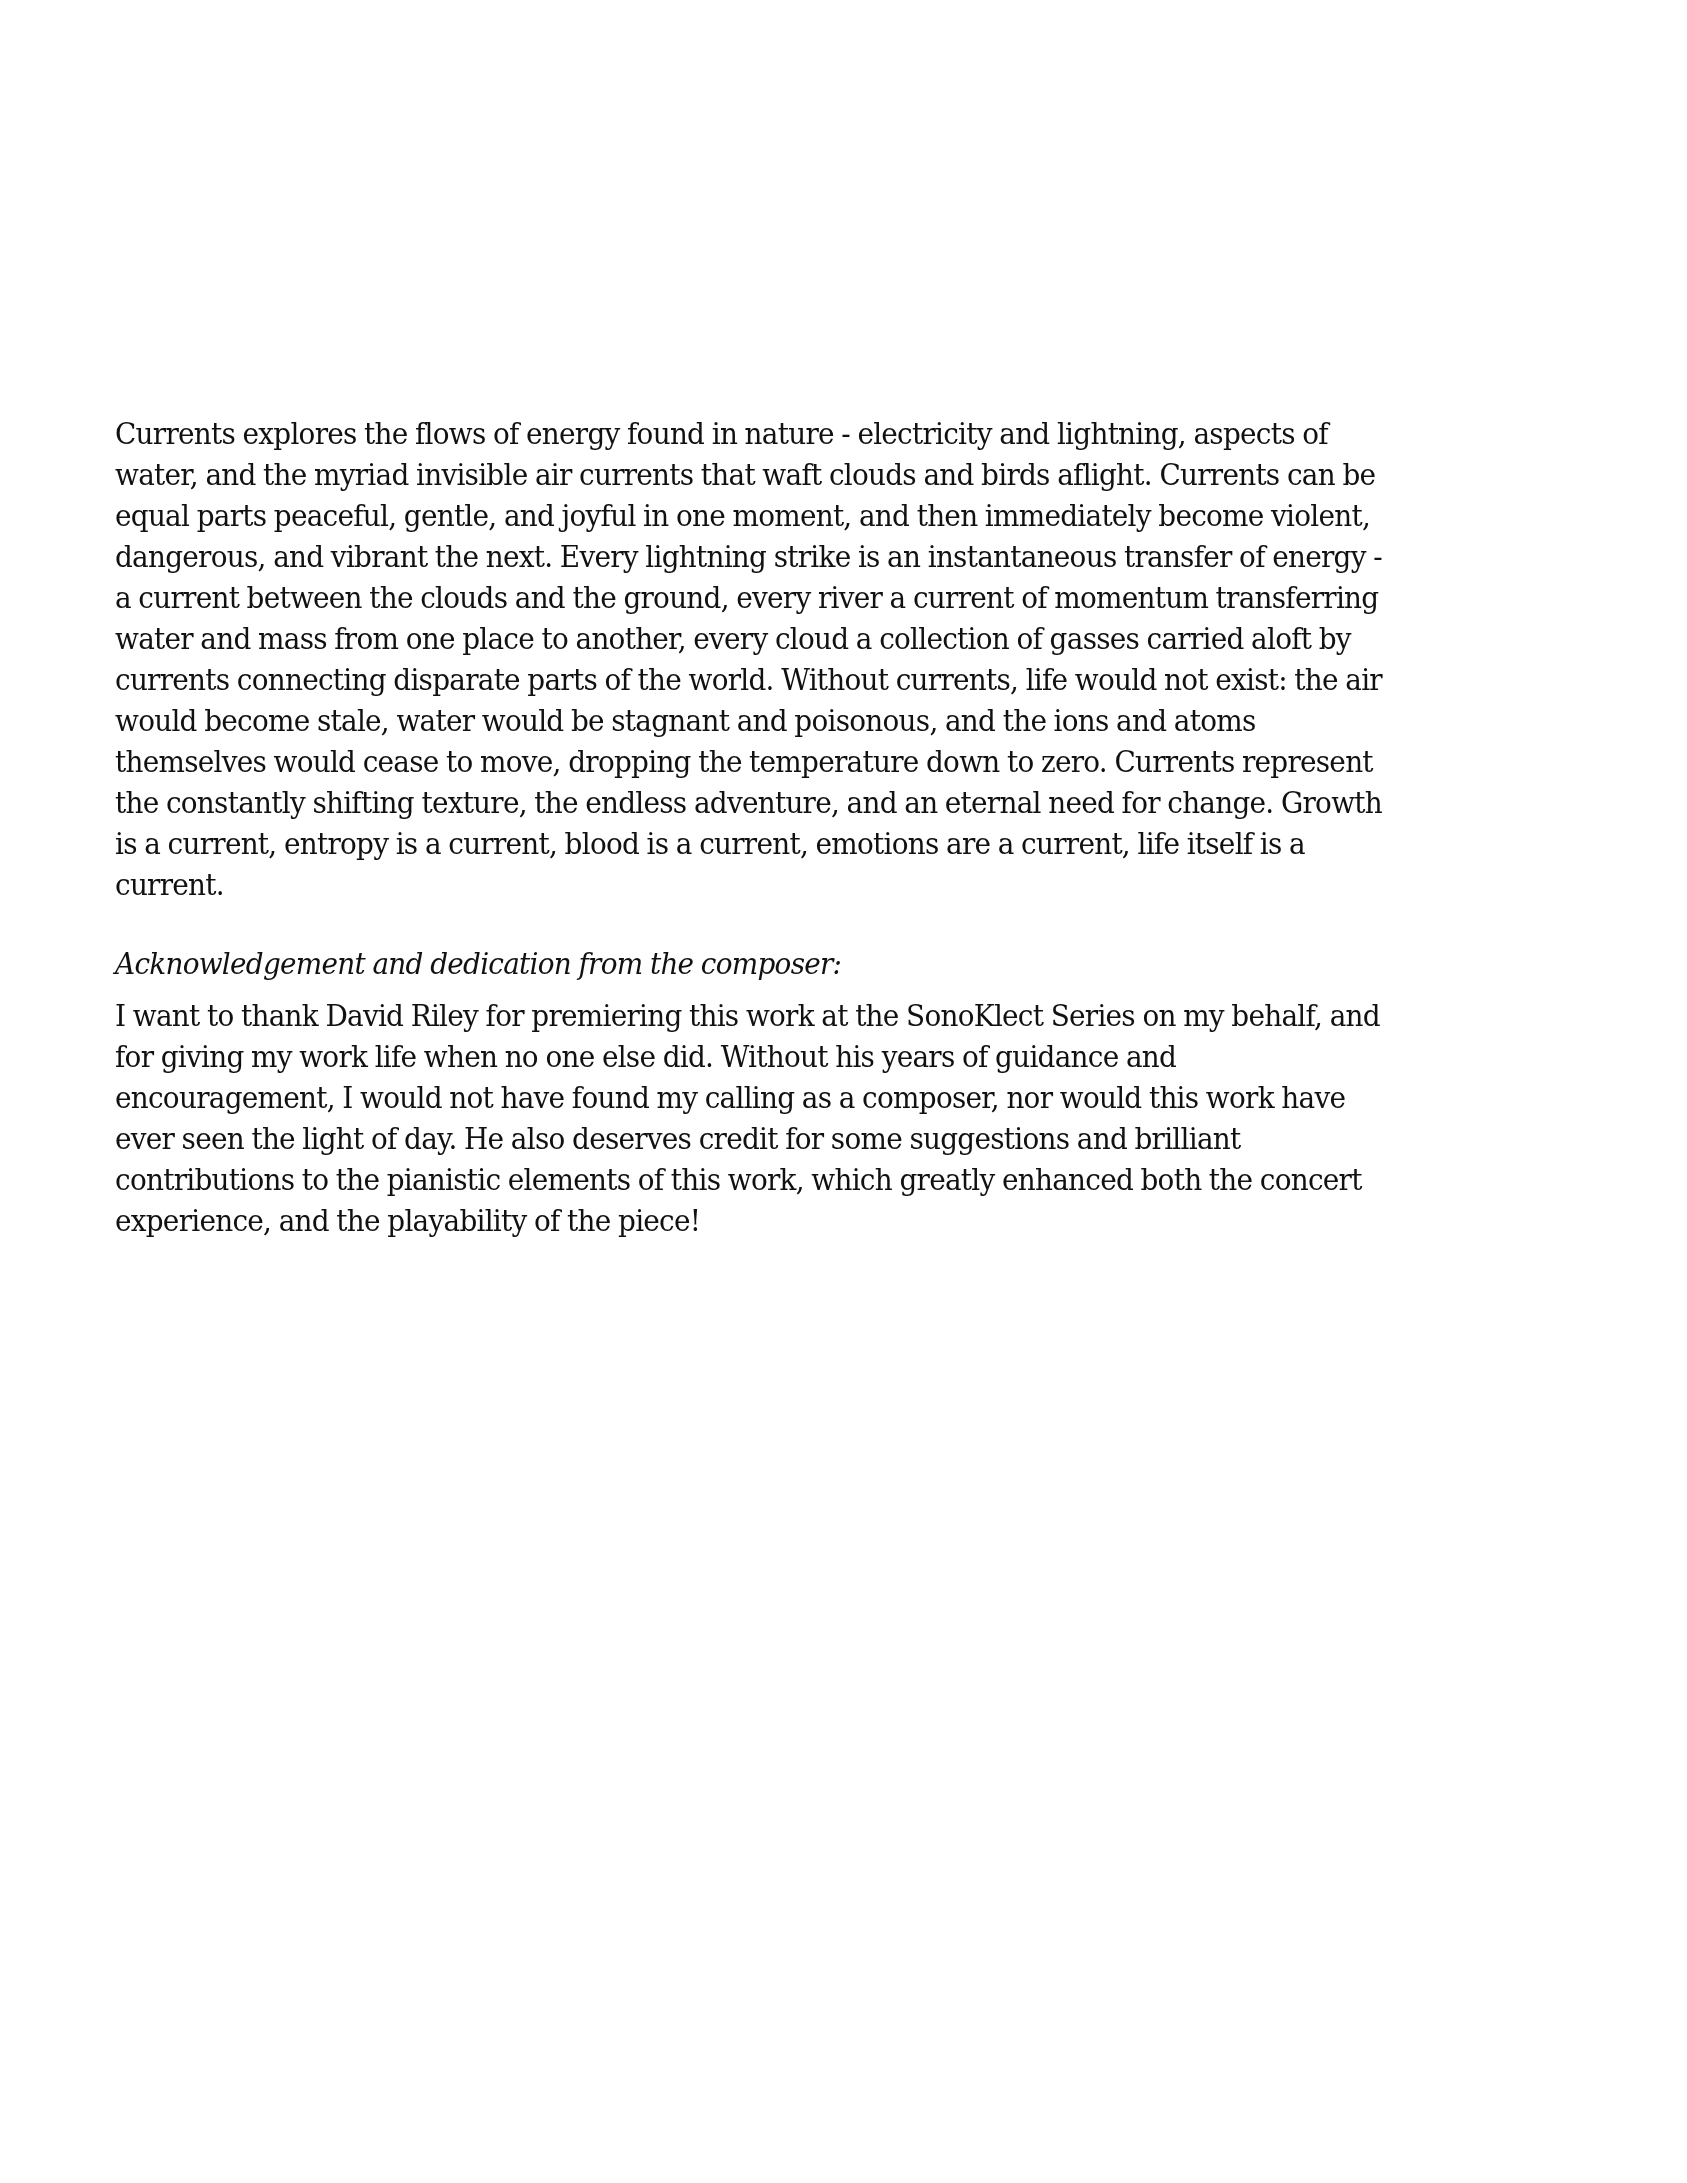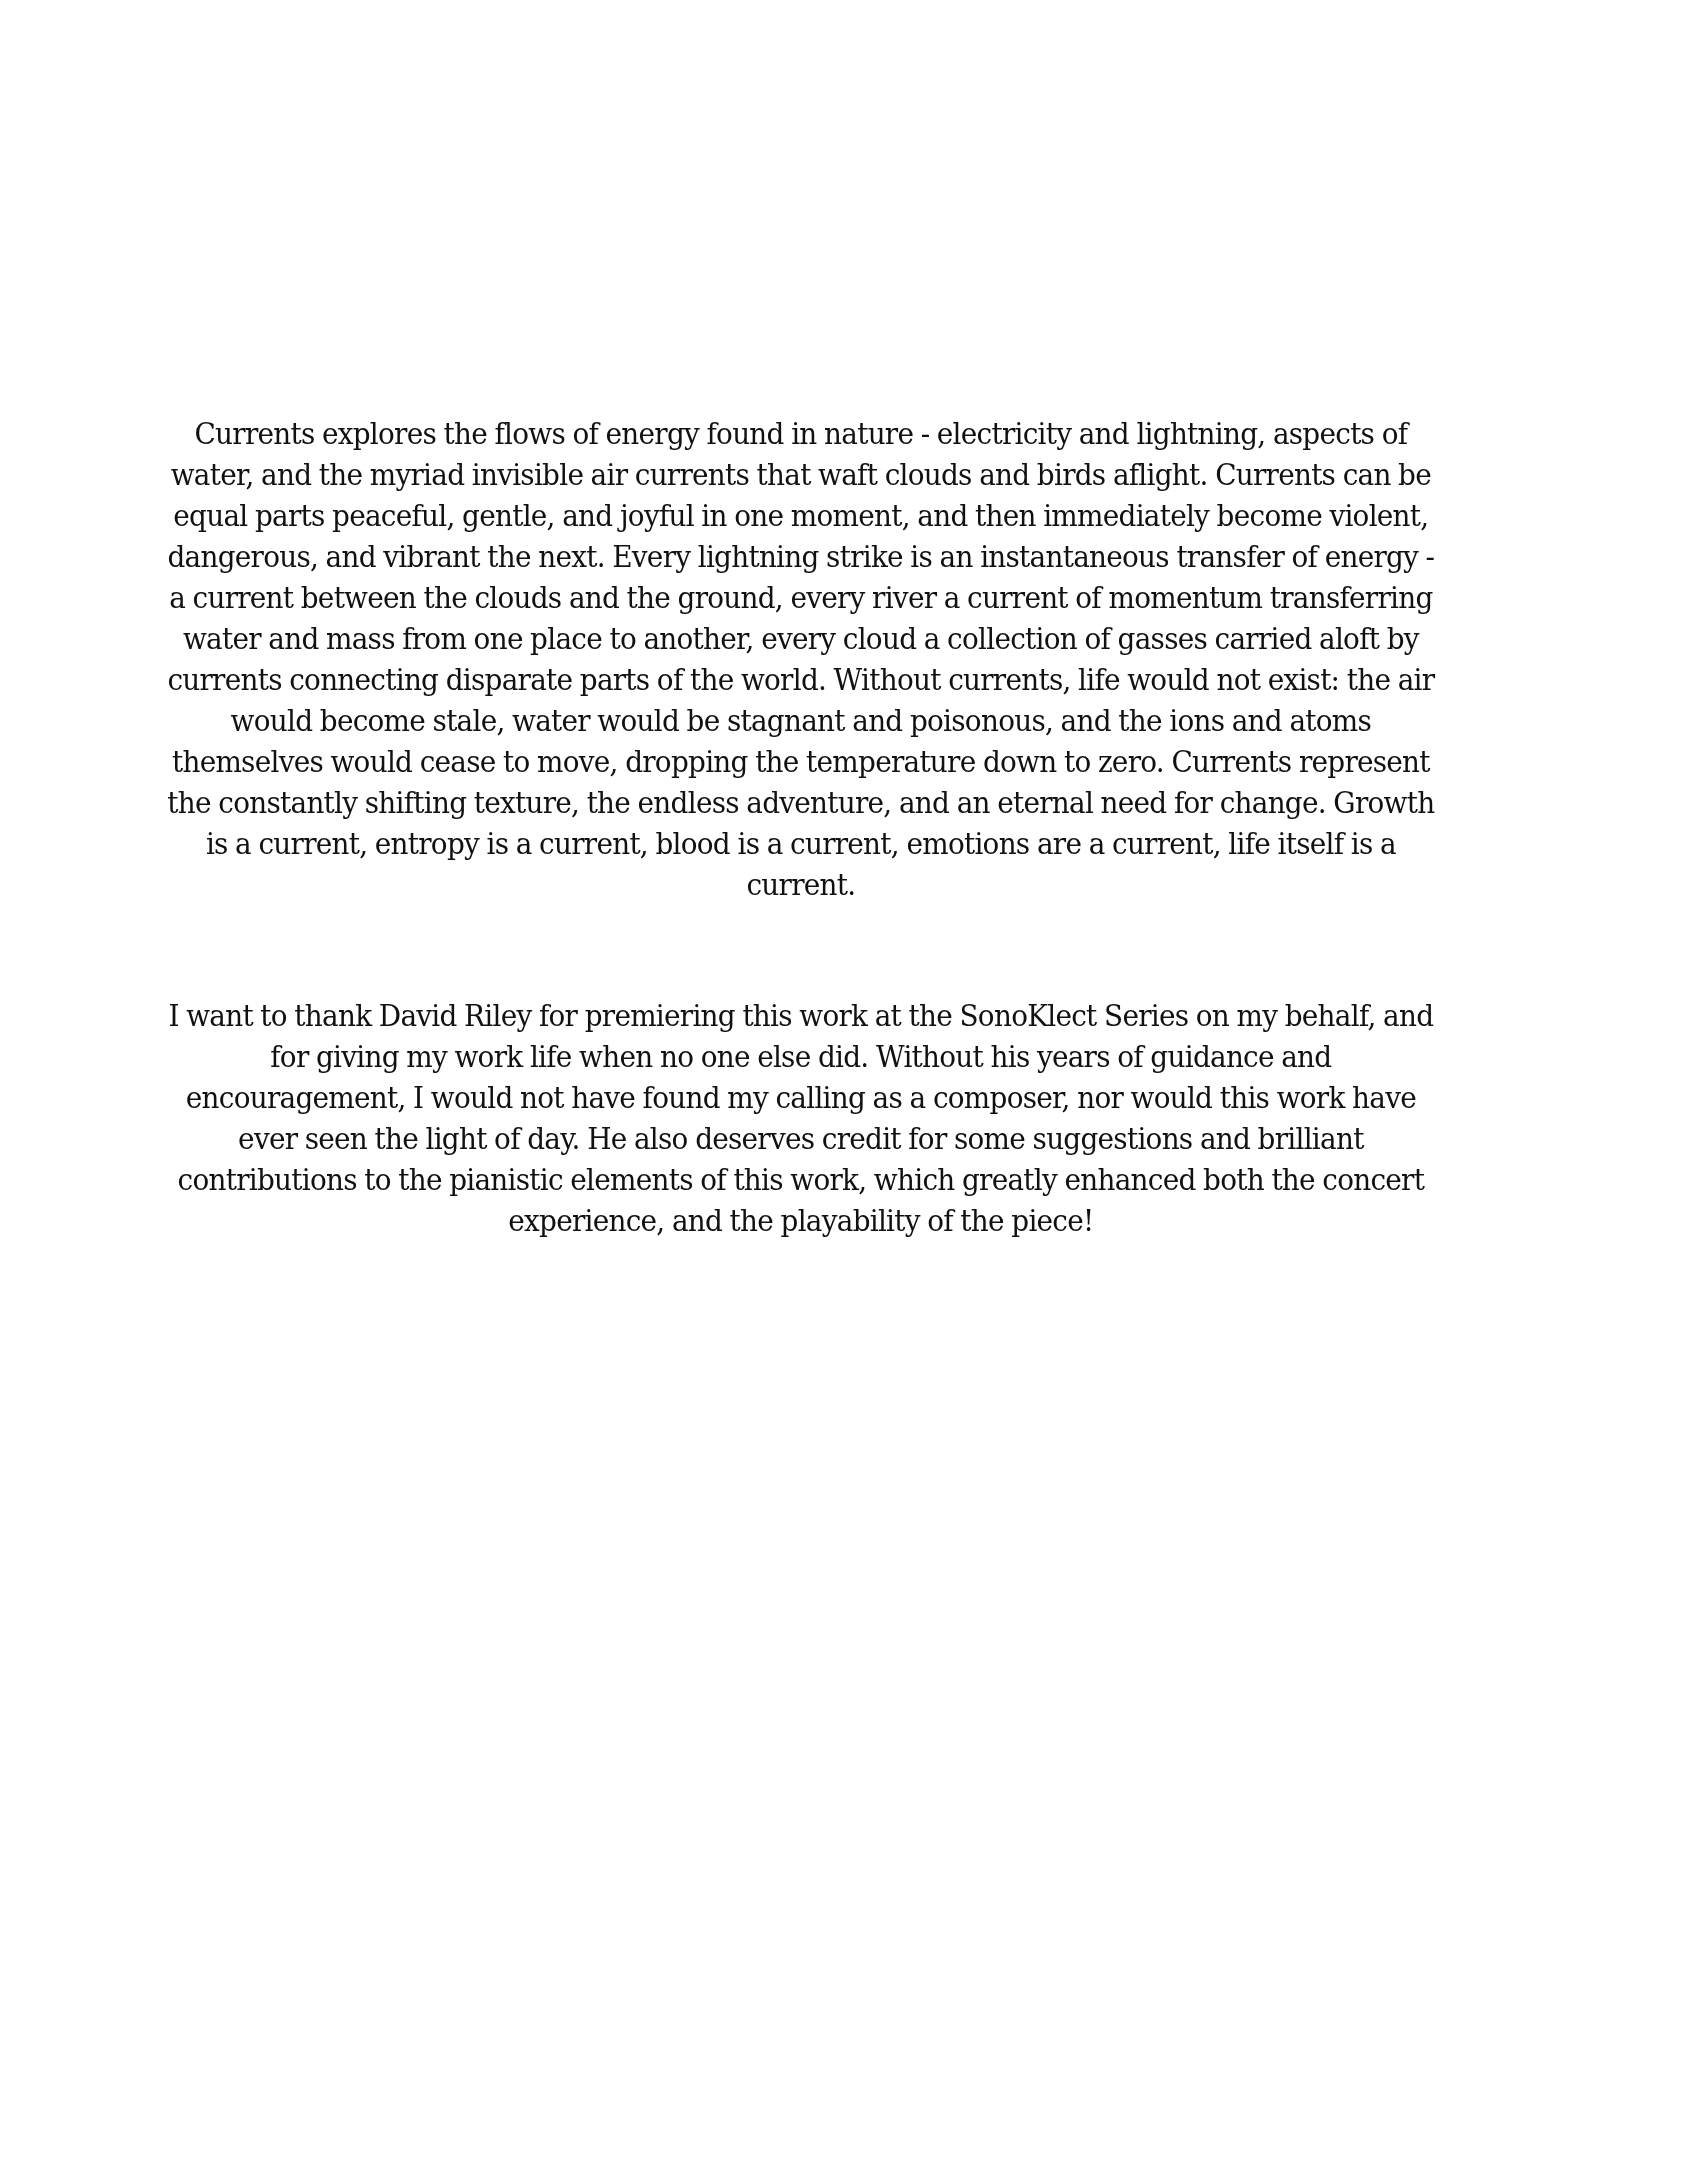--- a/index.html
+++ b/index.html
@@ -19,21 +19,20 @@
       position: absolute;
       left: 0; top: 0;
       width: 1687px;
       height: 2183px;
       background: #ffffff;
     }
     .block {
       position: absolute;
       left: 115px;
       width: 1475px;
-      text-align: center;
     }
     .line {
       display: block;
       white-space: nowrap;
       font-size: 30px;
       line-height: 41px;
       height: 41px;
       letter-spacing: -0.8px;
       word-spacing: -0.7px;
       transform: scaleX(0.93);
@@ -59,20 +58,23 @@
     <span class="line">a current between the clouds and the ground, every river a current of momentum transferring</span>
     <span class="line">water and mass from one place to another, every cloud a collection of gasses carried aloft by</span>
     <span class="line">currents connecting disparate parts of the world. Without currents, life would not exist: the air</span>
     <span class="line">would become stale, water would be stagnant and poisonous, and the ions and atoms</span>
     <span class="line">themselves would cease to move, dropping the temperature down to zero. Currents represent</span>
     <span class="line">the constantly shifting texture, the endless adventure, and an eternal need for change. Growth</span>
     <span class="line">is a current, entropy is a current, blood is a current, emotions are a current, life itself is a</span>
     <span class="line">current.</span>
   </div>
 
+  <div class="block" id="acknowledgement-heading">
+    <span class="line">Acknowledgement and dedication from the composer:</span>
+  </div>
 
   <div class="block" id="para-dedication">
     <span class="line">I want to thank David Riley for premiering this work at the SonoKlect Series on my behalf, and</span>
     <span class="line">for giving my work life when no one else did. Without his years of guidance and</span>
     <span class="line">encouragement, I would not have found my calling as a composer, nor would this work have</span>
     <span class="line">ever seen the light of day. He also deserves credit for some suggestions and brilliant</span>
     <span class="line">contributions to the pianistic elements of this work, which greatly enhanced both the concert</span>
     <span class="line">experience, and the playability of the piece!</span>
   </div>
 

